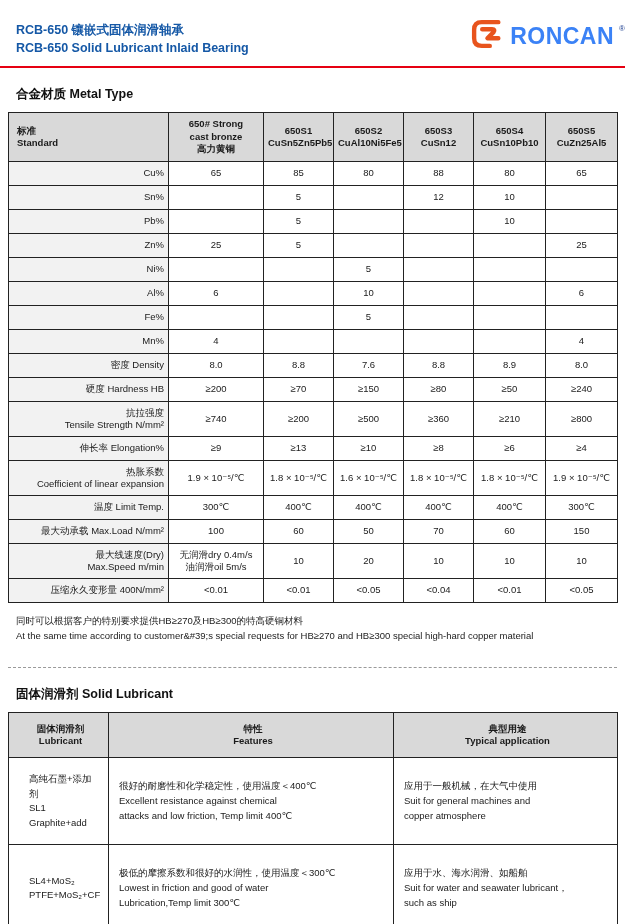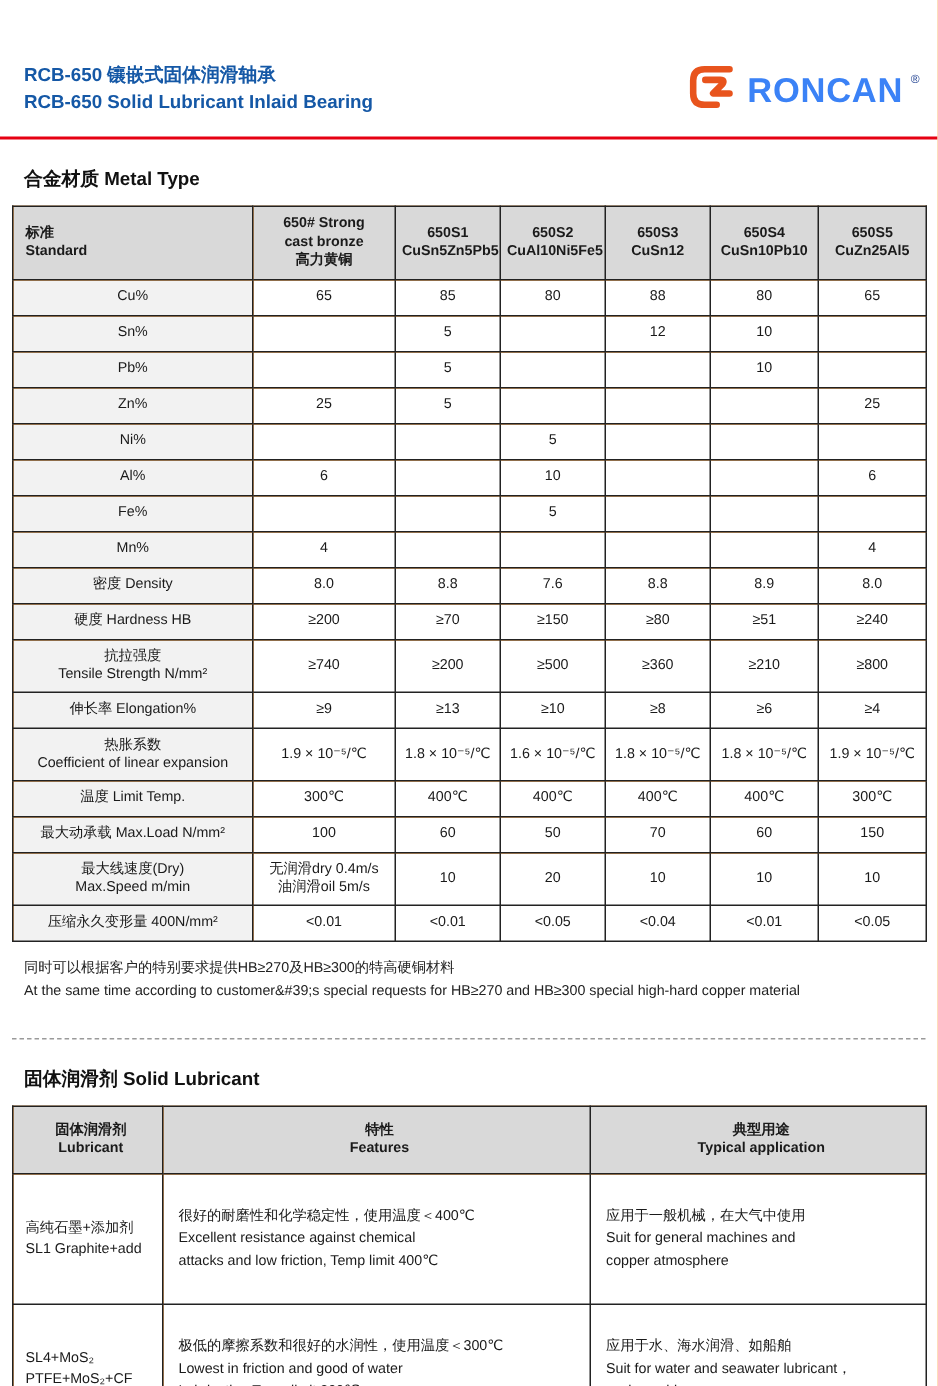--- a/index.html
+++ b/index.html
@@ -2,42 +2,41 @@
 <html><head>
 <meta charset="utf-8">
 <style>
   html,body { margin:0; padding:0; }
   body {
     width:625px; height:924px; background:#ffffff; overflow:hidden;
     font-family:"Liberation Sans","DejaVu Sans",sans-serif; color:#1a1a1a;
     -webkit-font-smoothing:antialiased;
   }
   .top {
-    display:flex; justify-content:space-between; align-items:center;
-    padding:13px 12px 0 16px;
-    margin-top:24px;
+    display:flex; justify-content:space-between; align-items:flex-end;
+    padding:13px 0 0 16px;
   }
   .titles div { color:#1558a6; font-weight:bold; font-size:12.5px; line-height:1.4; }
   .logo { display:flex; align-items:center; gap:5px; margin-top:2px; }
   .brand { color:#3b82f6; font-weight:bold; font-size:23px; letter-spacing:0.5px; line-height:1; }
   .reg  { color:#1b3d8f; font-size:8px; vertical-align:top; position:relative; top:-8px; }
   .redline { height:2px; background:#e60012; margin-top:9px; }
   .section-title { font-weight:bold; font-size:12.5px; color:#111; margin:18px 0 9px 16px; }
-  table { border-collapse:collapse; margin:0 8px; width:609px; table-layout:fixed; background:#fdba74; }
+  table { border-collapse:collapse; margin:0 8px; width:609px; table-layout:fixed; background:#15803d; }
   th,td { border:1px solid #222; font-size:9.5px; padding:2px 4px; line-height:1.3; overflow:hidden; }
   thead th { background:#d9d9d9; font-weight:bold; text-align:center; vertical-align:middle; }
   thead th.first { text-align:left; padding-left:8px; }
   .metal thead th { height:44px; font-size:9.5px; }
-  .metal td.rowlabel { background:#f2f2f2; text-align:center; padding-left:4px; font-size:9.5px; }
+  .metal td.rowlabel { background:#f2f2f2; text-align:right; padding-left:4px; font-size:9.5px; }
   .metal td.val { text-align:center; background:#fff; }
   .metal tr.short td { height:19px; }
   .metal tr.tall td { height:30px; }
   .lub thead th { height:40px;text-align:center; }
   .lub td { vertical-align:middle; padding:5px 10px; line-height:1.55; background:#fff; text-align:left; }
-  .lub td.rowlabel { padding-left:8px; }
+  .lub td.rowlabel { padding-left:20px; }
   .lub tbody tr td { height:76px; }
   .footnote { margin:11px 16px 0 16px; font-size:9.5px; line-height:1.55; color:#222; }
   .dashline { border-top:1px dashed #9a9a9a; margin:24px 8px 0 8px; }
 </style>
 </head>
 <body>
 
 <div>
 
   <div class="top">
@@ -207,21 +206,21 @@
           <td class="val">8.0</td>
         </tr>
         <tr class="short">
           <td class="rowlabel">
             <div>硬度 Hardness HB</div>
           </td>
           <td class="val">≥200</td>
           <td class="val">≥70</td>
           <td class="val">≥150</td>
           <td class="val">≥80</td>
-          <td class="val">≥51</td>
+          <td class="val">≥50</td>
           <td class="val">≥240</td>
         </tr>
         <tr class="tall">
           <td class="rowlabel">
             <div>抗拉强度</div>
             <div>Tensile Strength N/mm²</div>
           </td>
           <td class="val">≥740</td>
           <td class="val">≥200</td>
           <td class="val">≥500</td>

